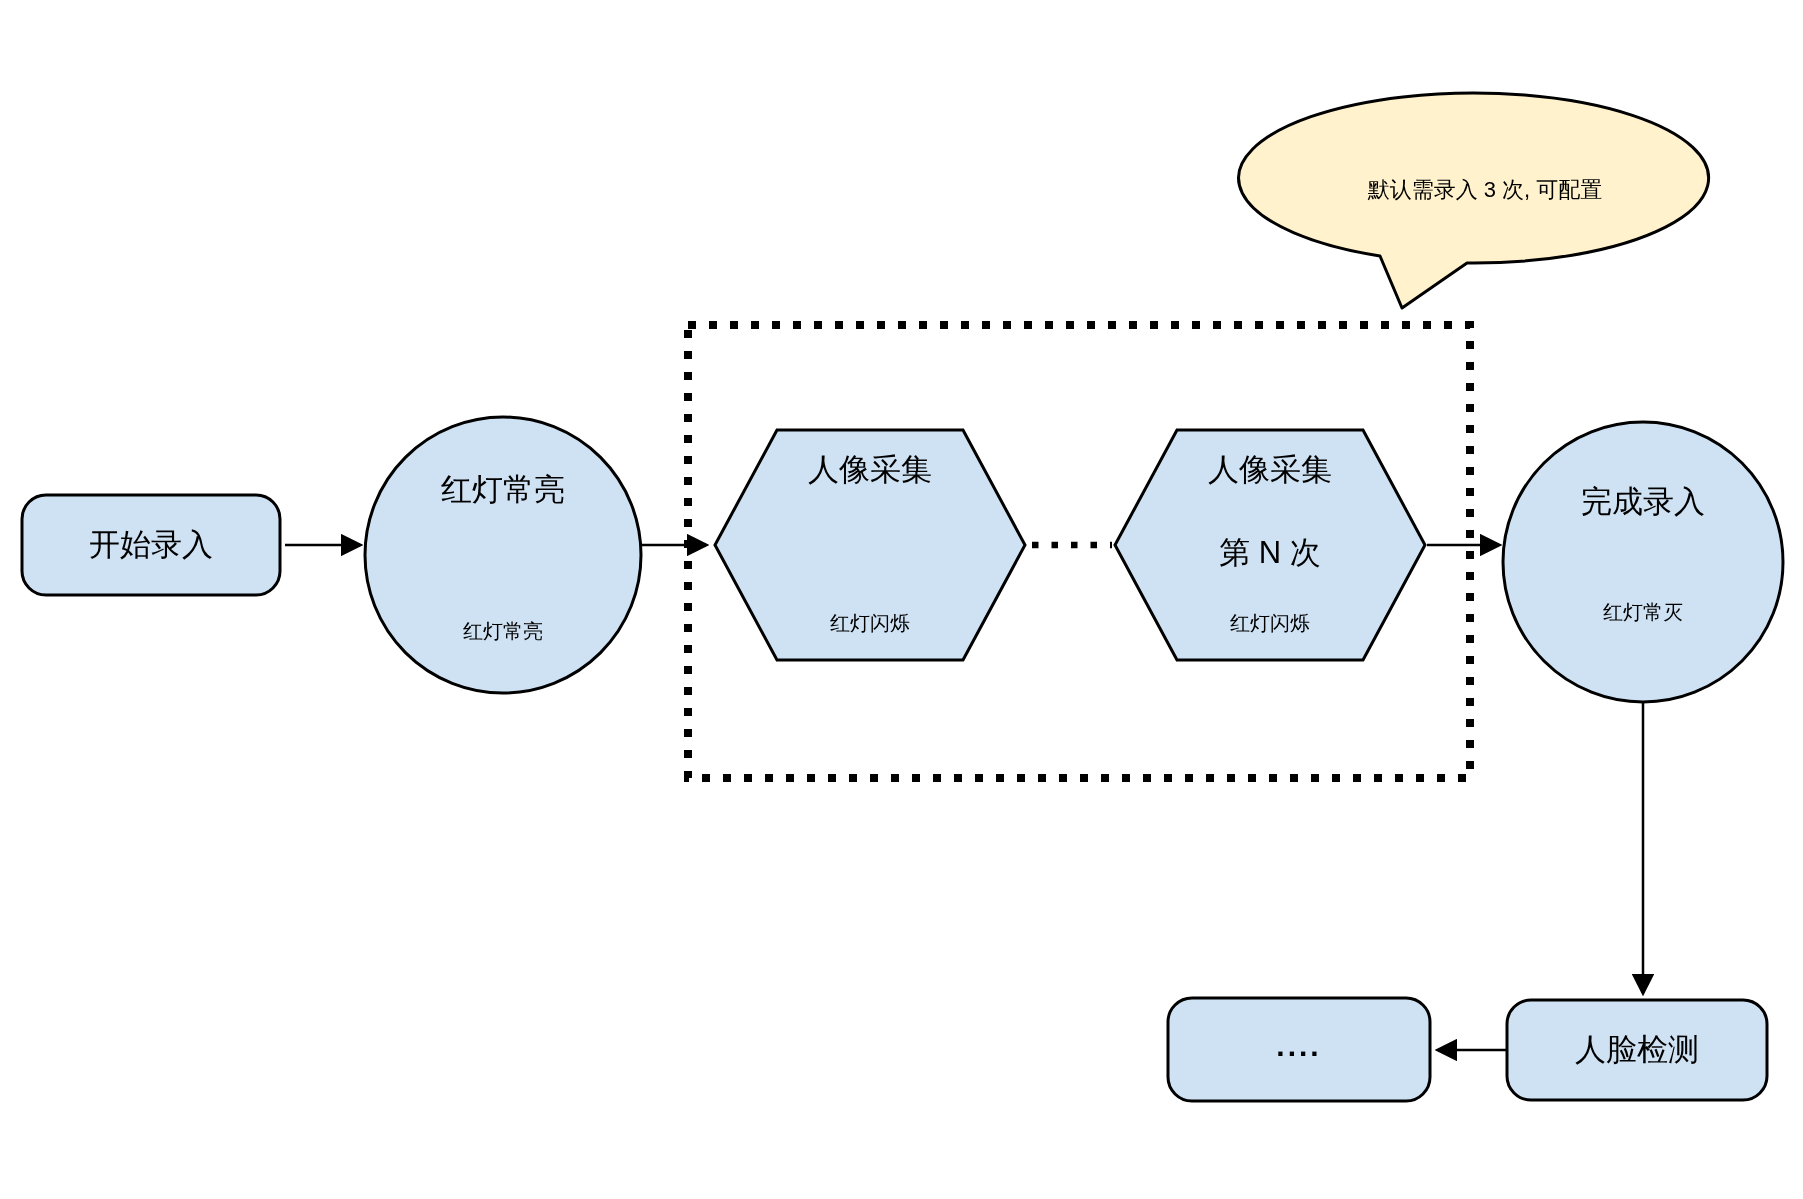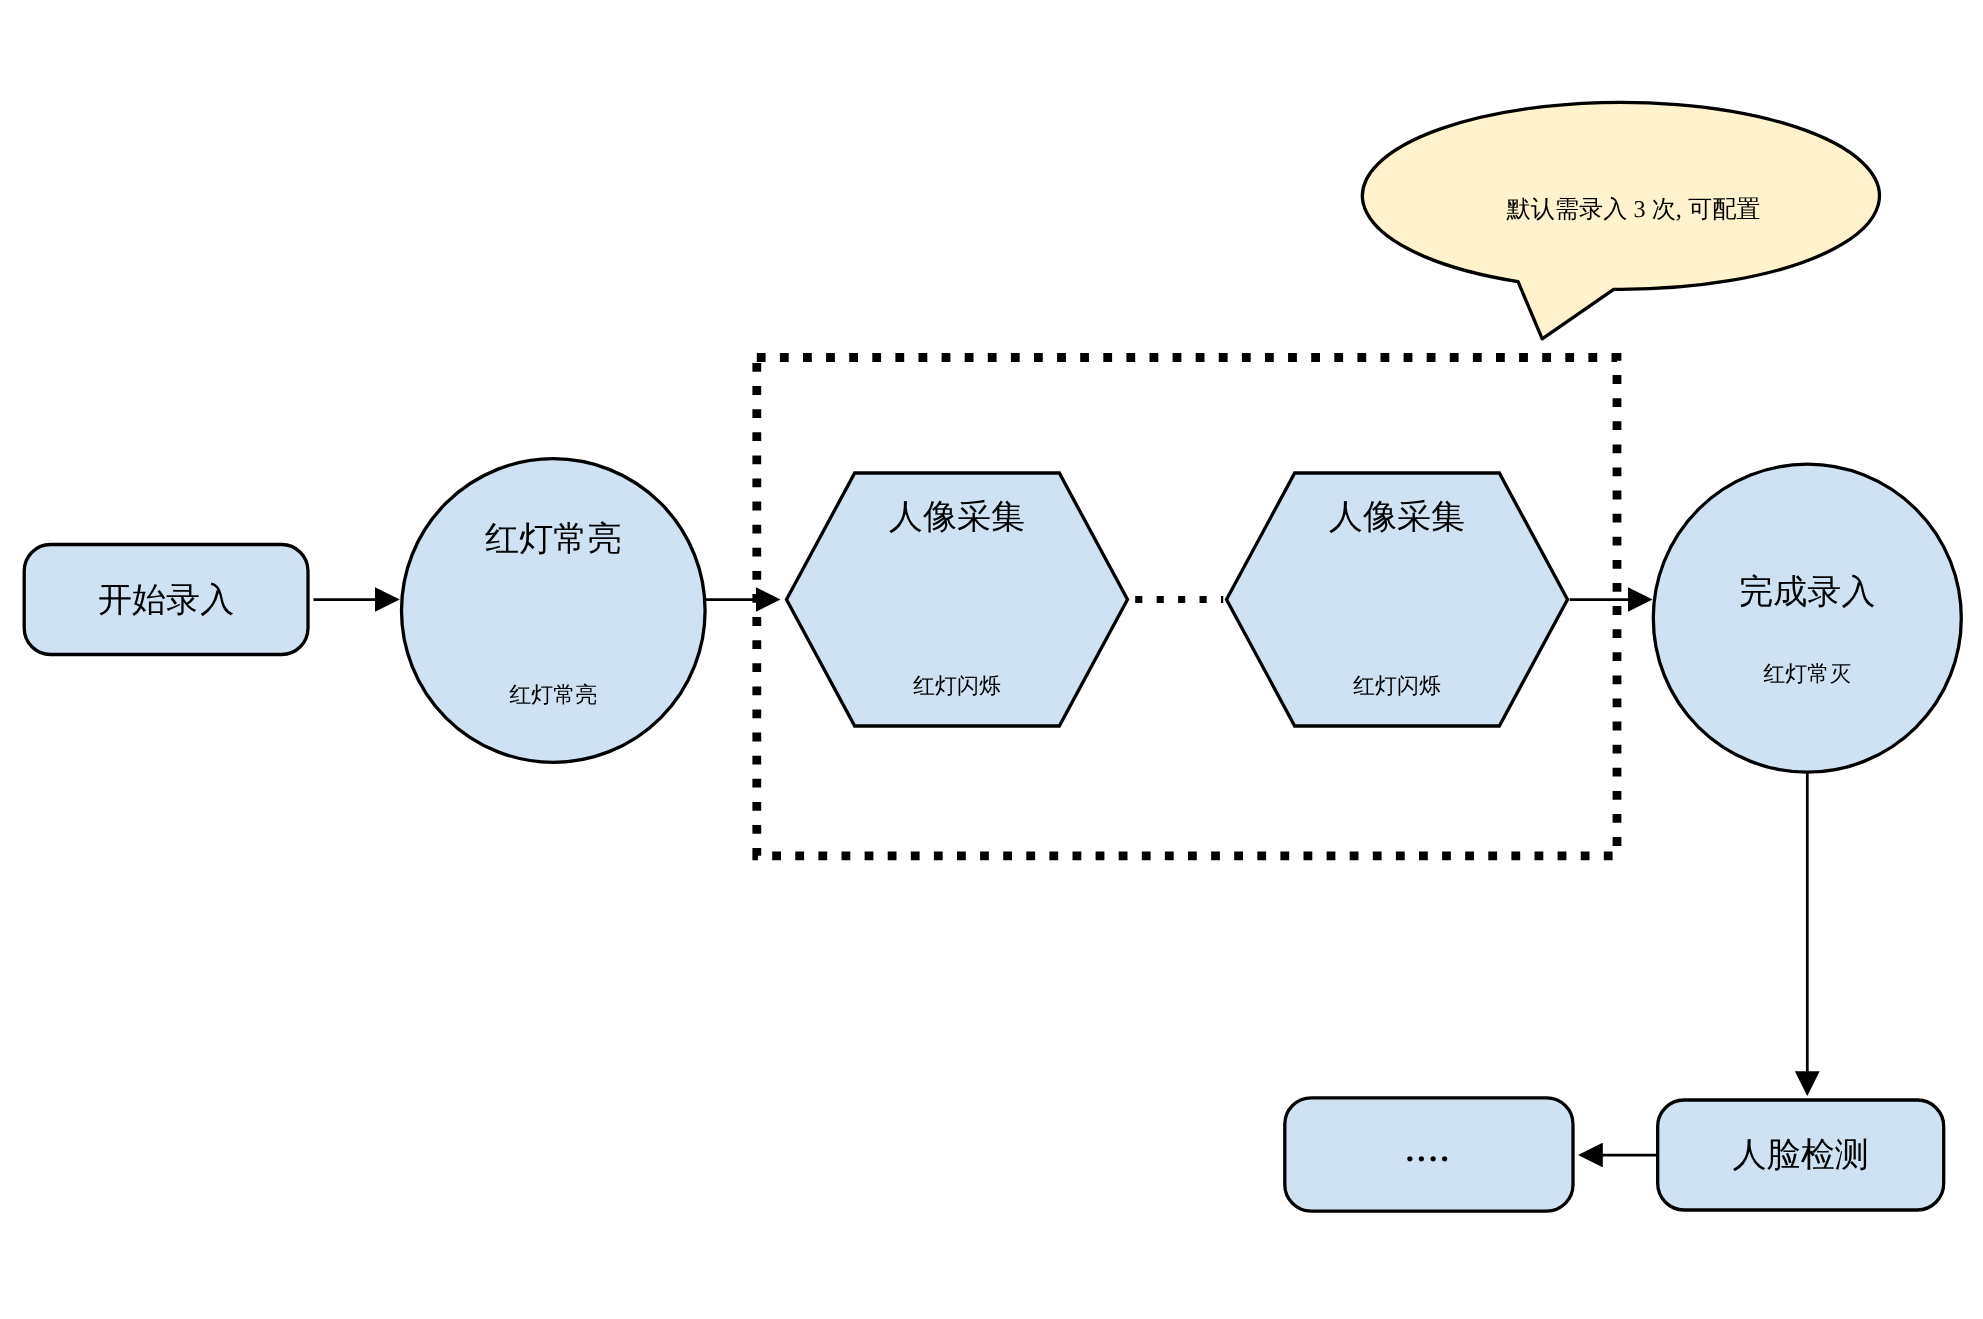--- a/index.html
+++ b/index.html
@@ -1,21 +1,21 @@
 <!DOCTYPE html>
 <html><head>
 <meta charset="utf-8">
 <style>
   html, body { margin: 0; padding: 0; background: #fff; }
   #page {
     position: relative;
     width: 1803px;
     height: 1199px;
     background: #ffffff;
-    font-family: Liberation Serif, serif;
+    font-family: Liberation Sans, sans-serif;
     color: #000;
     overflow: hidden;
   }
   #diagram-svg {
     position: absolute;
     left: 0; top: 0;
     width: 1803px; height: 1199px;
   }
   .txt {
     position: absolute;
@@ -78,22 +78,23 @@
 
   <div class="txt main-label" style="left:22px; top:495px; width:258px; height:100px;">开始录入</div>
 
   <div class="txt main-label" style="left:365px; top:470px; width:276px; height:40px;">红灯常亮</div>
   <div class="txt sub-label" style="left:365px; top:616px; width:276px; height:30px;">红灯常亮</div>
 
   <div class="txt main-label" style="left:715px; top:452px; width:310px; height:36px;">人像采集</div>
   <div class="txt sub-label" style="left:715px; top:608px; width:310px; height:30px;">红灯闪烁</div>
 
   <div class="txt main-label" style="left:1115px; top:452px; width:310px; height:36px;">人像采集</div>
+  <div class="txt main-label" style="left:1115px; top:535px; width:310px; height:36px;">第 N 次</div>
   <div class="txt sub-label" style="left:1115px; top:608px; width:310px; height:30px;">红灯闪烁</div>
 
-  <div class="txt main-label" style="left:1503px; top:482px; width:280px; height:40px;margin-top:36px;">完成录入</div>
+  <div class="txt main-label" style="left:1503px; top:482px; width:280px; height:40px;">完成录入</div>
   <div class="txt sub-label" style="left:1503px; top:597px; width:280px; height:30px;text-align:center;">红灯常灭</div>
 
   <div class="txt main-label" style="left:1507px; top:1000px; width:260px; height:100px;">人脸检测</div>
 
   <div class="txt dots-label" style="left:1168px; top:994px; width:262px; height:103px;">....</div>
 
 </div>
 
 </body></html>

